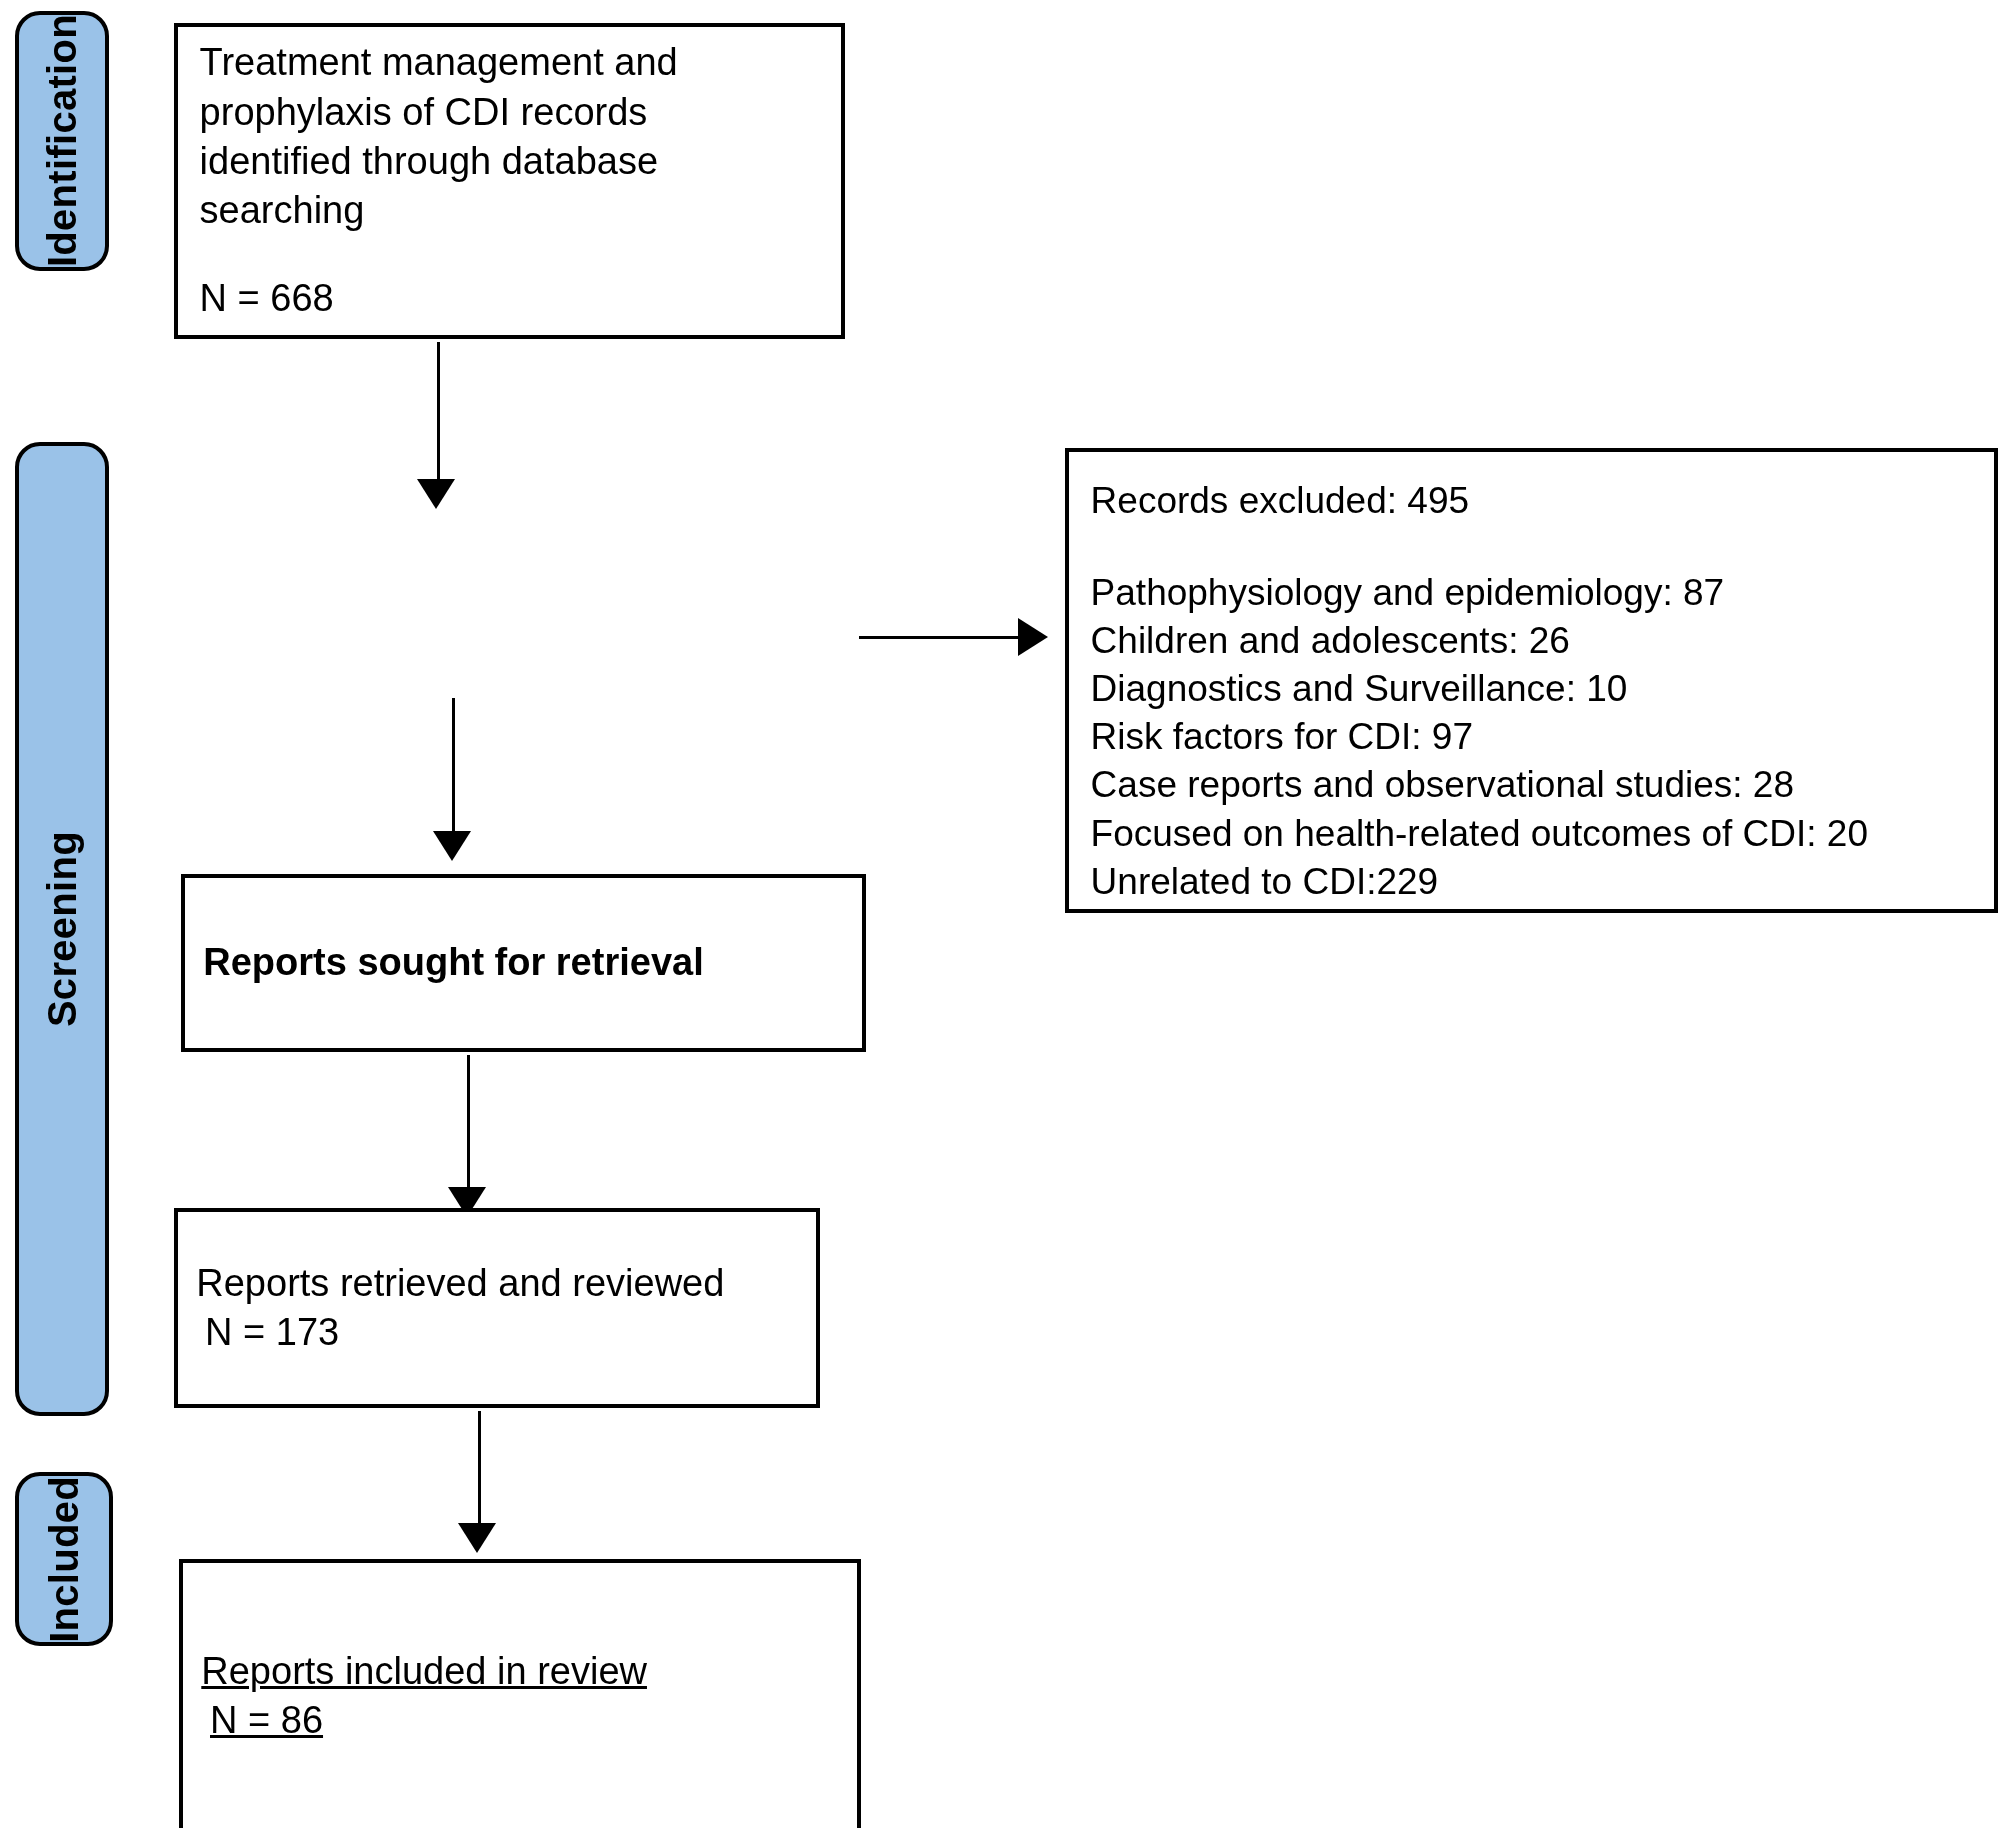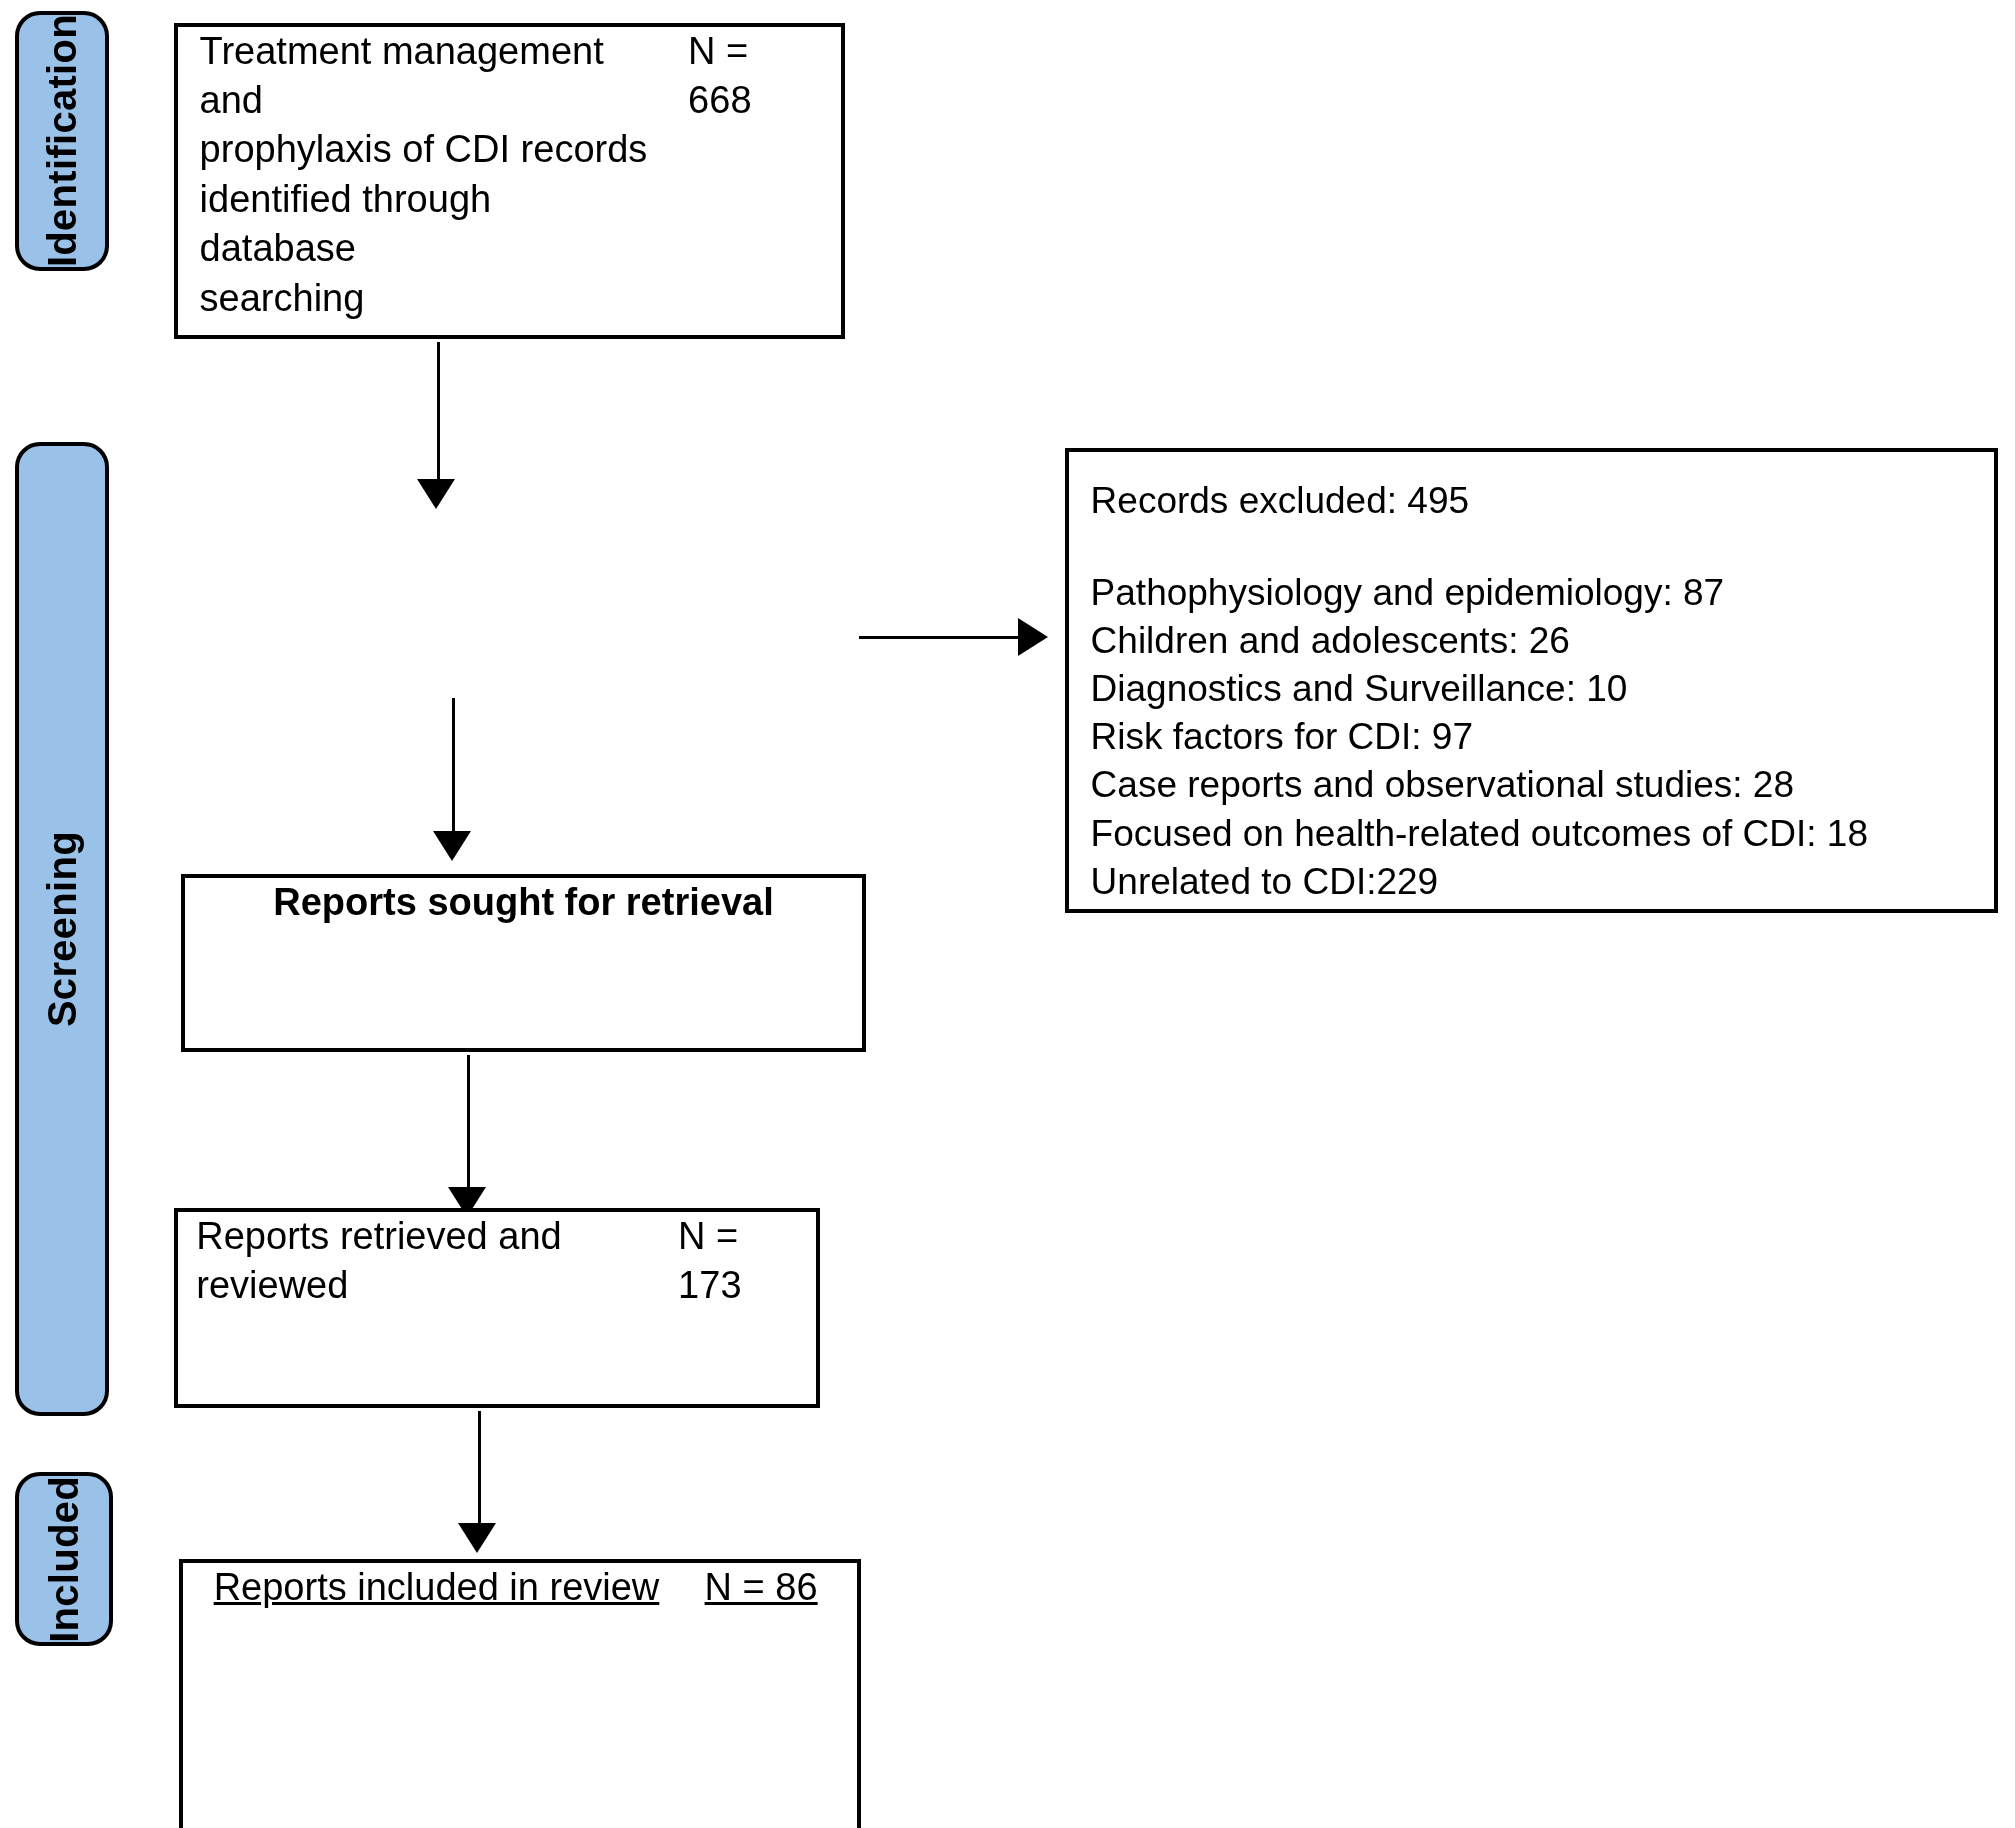--- a/index.html
+++ b/index.html
@@ -45,21 +45,21 @@
   #bar-screening      { left: 15px;  top: 442px;  width: 94px; height: 974px; }
   #bar-included       { left: 15px;  top: 1472px; width: 98px; height: 174px; }
 
   
   .flow-box {
     position: absolute;
     background: #ffffff;
     border: 4.3px solid #000000;
     box-sizing: border-box;
     display: flex;
-    flex-direction: row;
+    flex-direction: column;
     justify-content: center;
   }
   .flow-box .box-text {
     font-size: 38px;
     line-height: 1.30;
     padding: 0 18.3px;
     white-space: pre-line;
     color: #000000;
   }
   .flow-box .box-count {
@@ -159,21 +159,21 @@
   </div>
 
   <div class="flow-box" id="box-excluded">
     <div class="excl-title">Records excluded: 495</div>
     <div class="excl-spacer"></div>
     <div class="excl-item">Pathophysiology and epidemiology: 87</div>
     <div class="excl-item">Children and adolescents: 26</div>
     <div class="excl-item">Diagnostics and Surveillance: 10</div>
     <div class="excl-item">Risk factors for CDI: 97</div>
     <div class="excl-item">Case reports and observational studies: 28</div>
-    <div class="excl-item">Focused on health-related outcomes of CDI: 18</div>
+    <div class="excl-item">Focused on health-related outcomes of CDI: 20</div>
     <div class="excl-item">Unrelated to CDI:229</div>
   </div>
 
   <div class="connector">
     <div class="v-line" style="left:452px; top:698px; height:141px;"></div>
     <div class="v-head" style="left:433px; top:831px;"></div>
   </div>
 
   <div class="flow-box" id="box-sought">
     <div class="box-text">Reports sought for retrieval</div>

